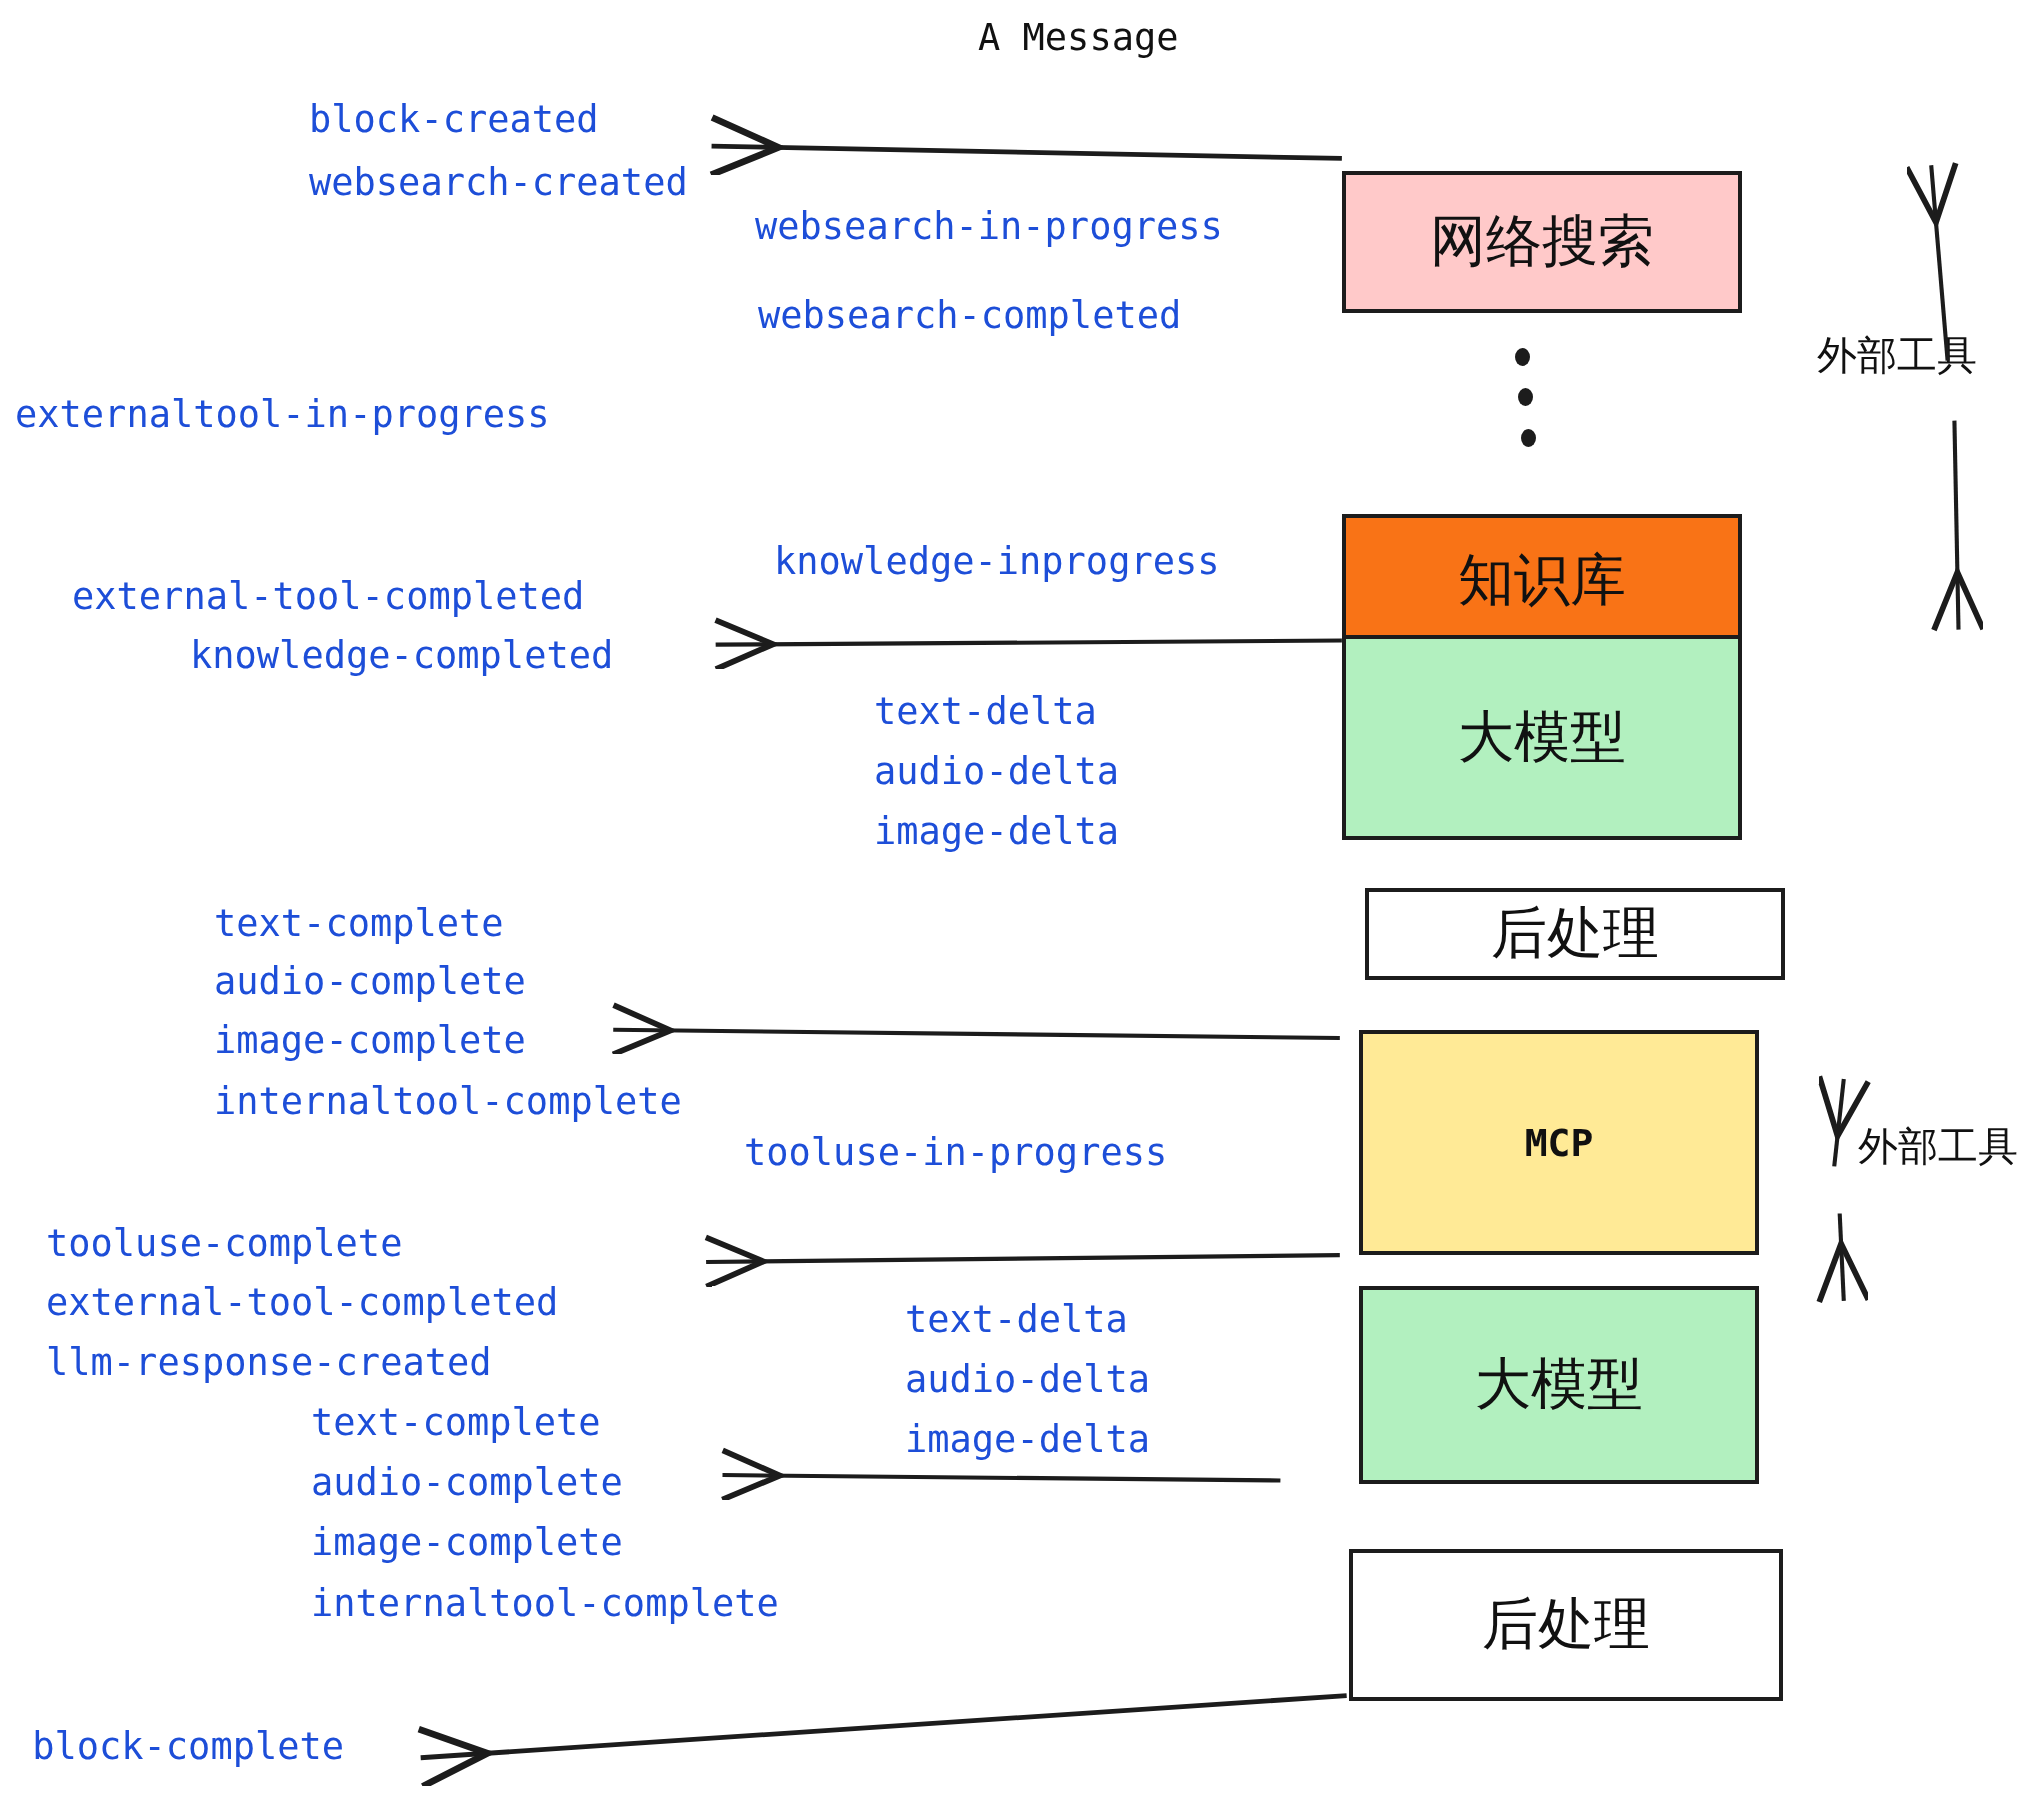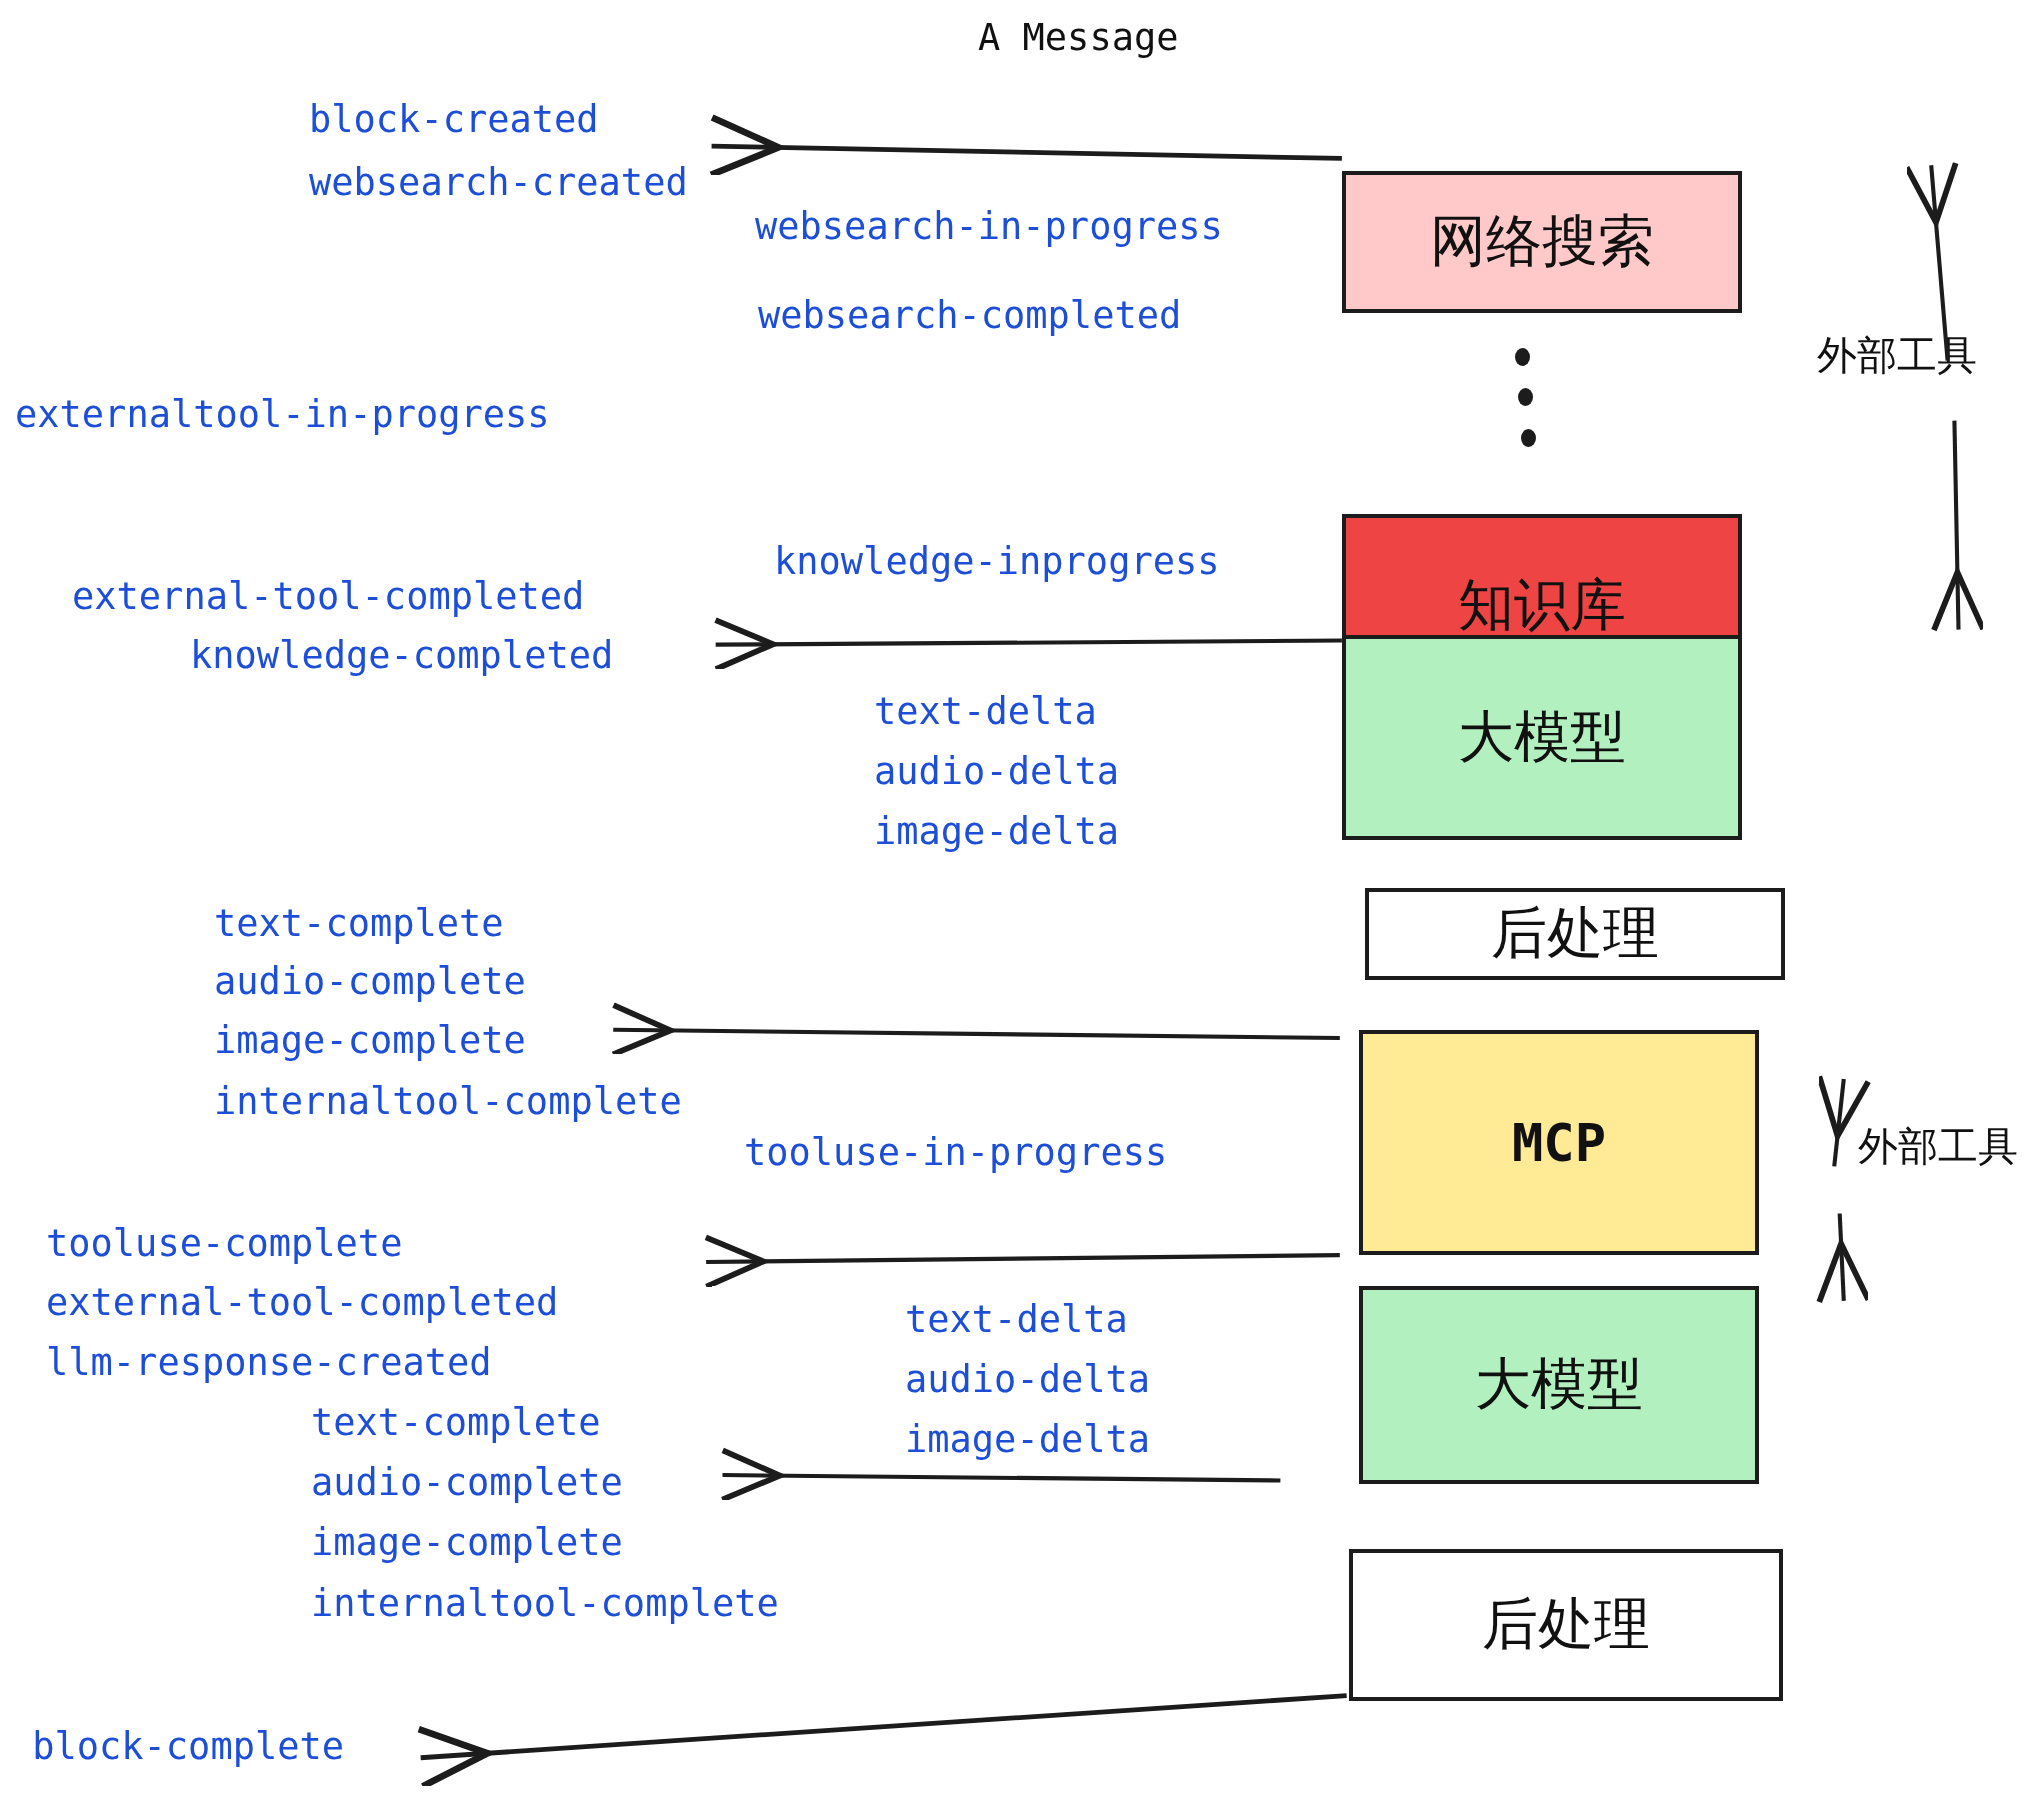--- a/index.html
+++ b/index.html
@@ -39,21 +39,21 @@
     display: flex;
     align-items: center;
     justify-content: center;
     font-family: "DejaVu Sans", "Liberation Sans", sans-serif;
     font-size: 56px;
     color: #111111;
   }
   .node.mono {
     font-family: "DejaVu Sans Mono", "Liberation Mono", monospace;
     font-weight: bold;
-    font-size: 52px;
+    font-size: 38px;
   }
   .cn {
     position: absolute;
     white-space: pre;
     color: #111111;
     font-family: "DejaVu Sans", "Liberation Sans", sans-serif;
     font-size: 40px;
     line-height: 1;
   }
   .dots {
@@ -118,21 +118,21 @@
   <div class="lbl" style="left:311px; top:1464px;">audio-complete</div>
   <div class="lbl" style="left:311px; top:1524px;">image-complete</div>
   <div class="lbl" style="left:311px; top:1585px;">internaltool-complete</div>
 
   <div class="lbl" style="left:8.2px; top:1728px;margin-left:24px;">block-complete</div>
 
   <div class="node" style="left:1342px; top:171px; width:400px; height:142px; background:#FFC9C9;">
     <span>网络搜索</span>
   </div>
 
-  <div class="node" style="left:1342px; top:514px; width:400px; height:134px; background:#ef4444;align-items:flex-end;">
+  <div class="node" style="left:1342px; top:514px; width:400px; height:134px; background:#f97316;">
     <span>知识库</span>
   </div>
 
   <div class="node" style="left:1342px; top:635px; width:400px; height:205px; background:#B2F0BF;">
     <span>大模型</span>
   </div>
 
   <div class="node" style="left:1365px; top:888px; width:420px; height:92px; background:#FFFFFF;">
     <span>后处理</span>
   </div>

